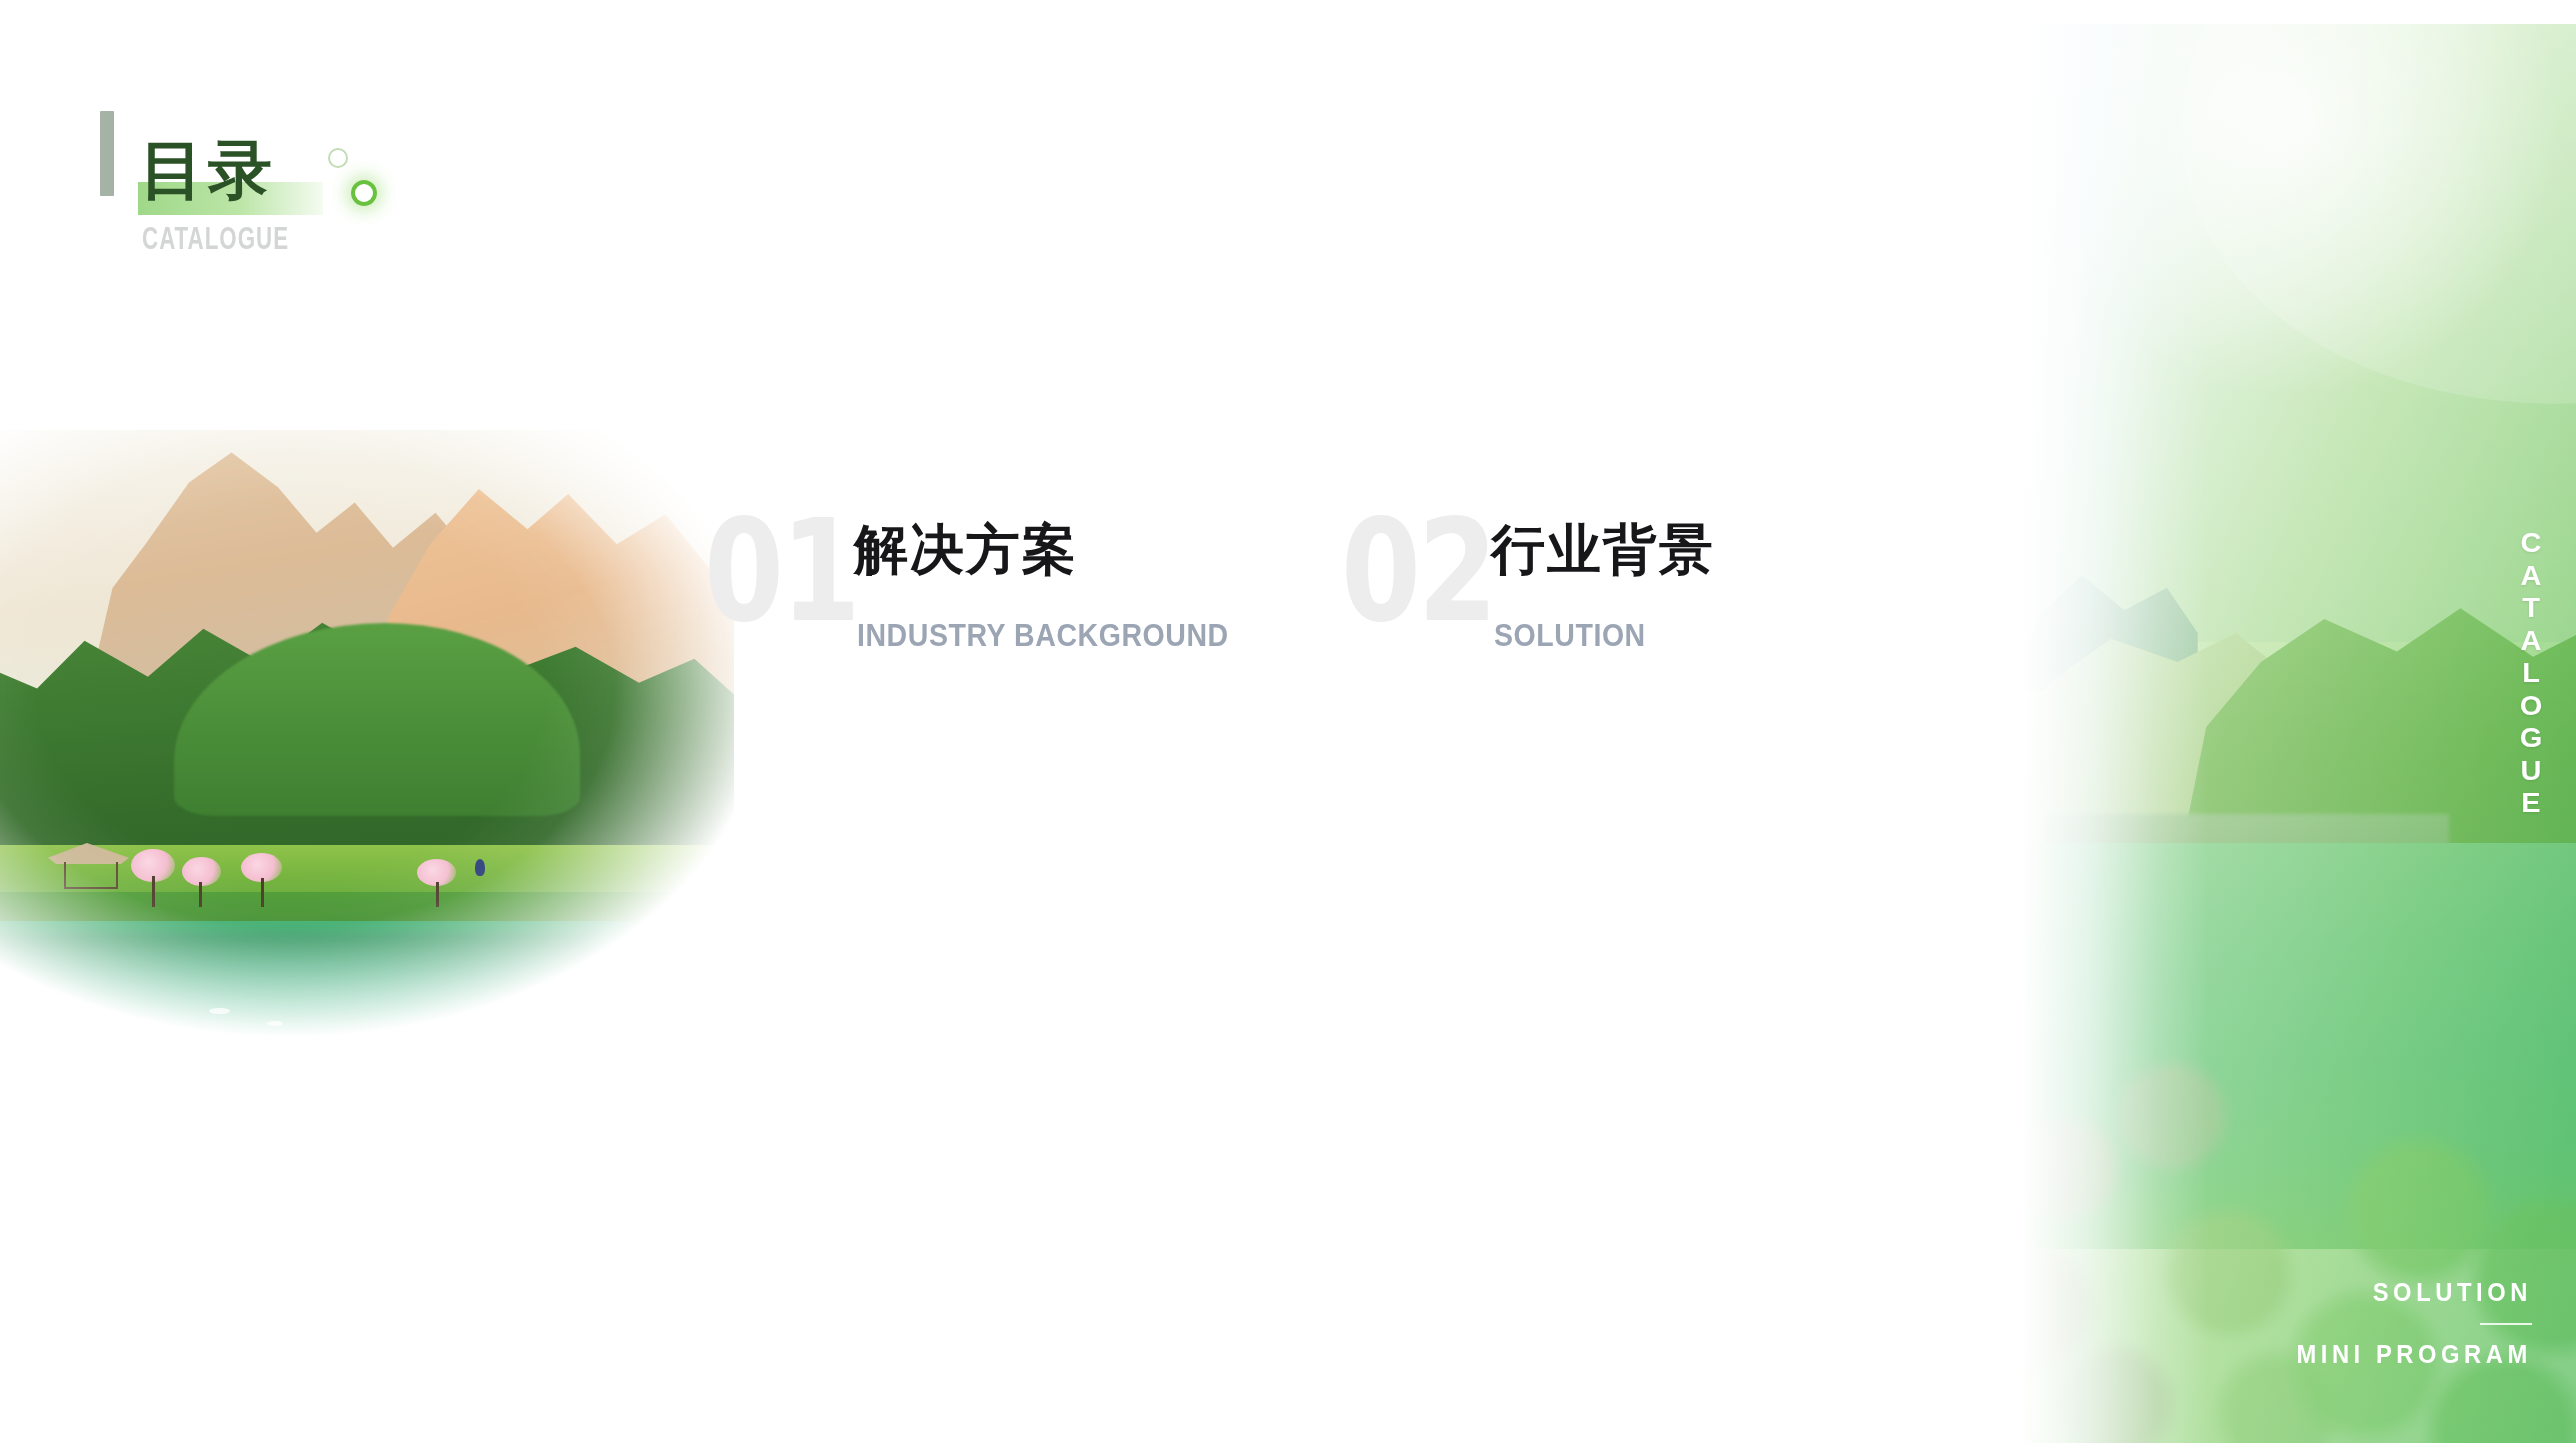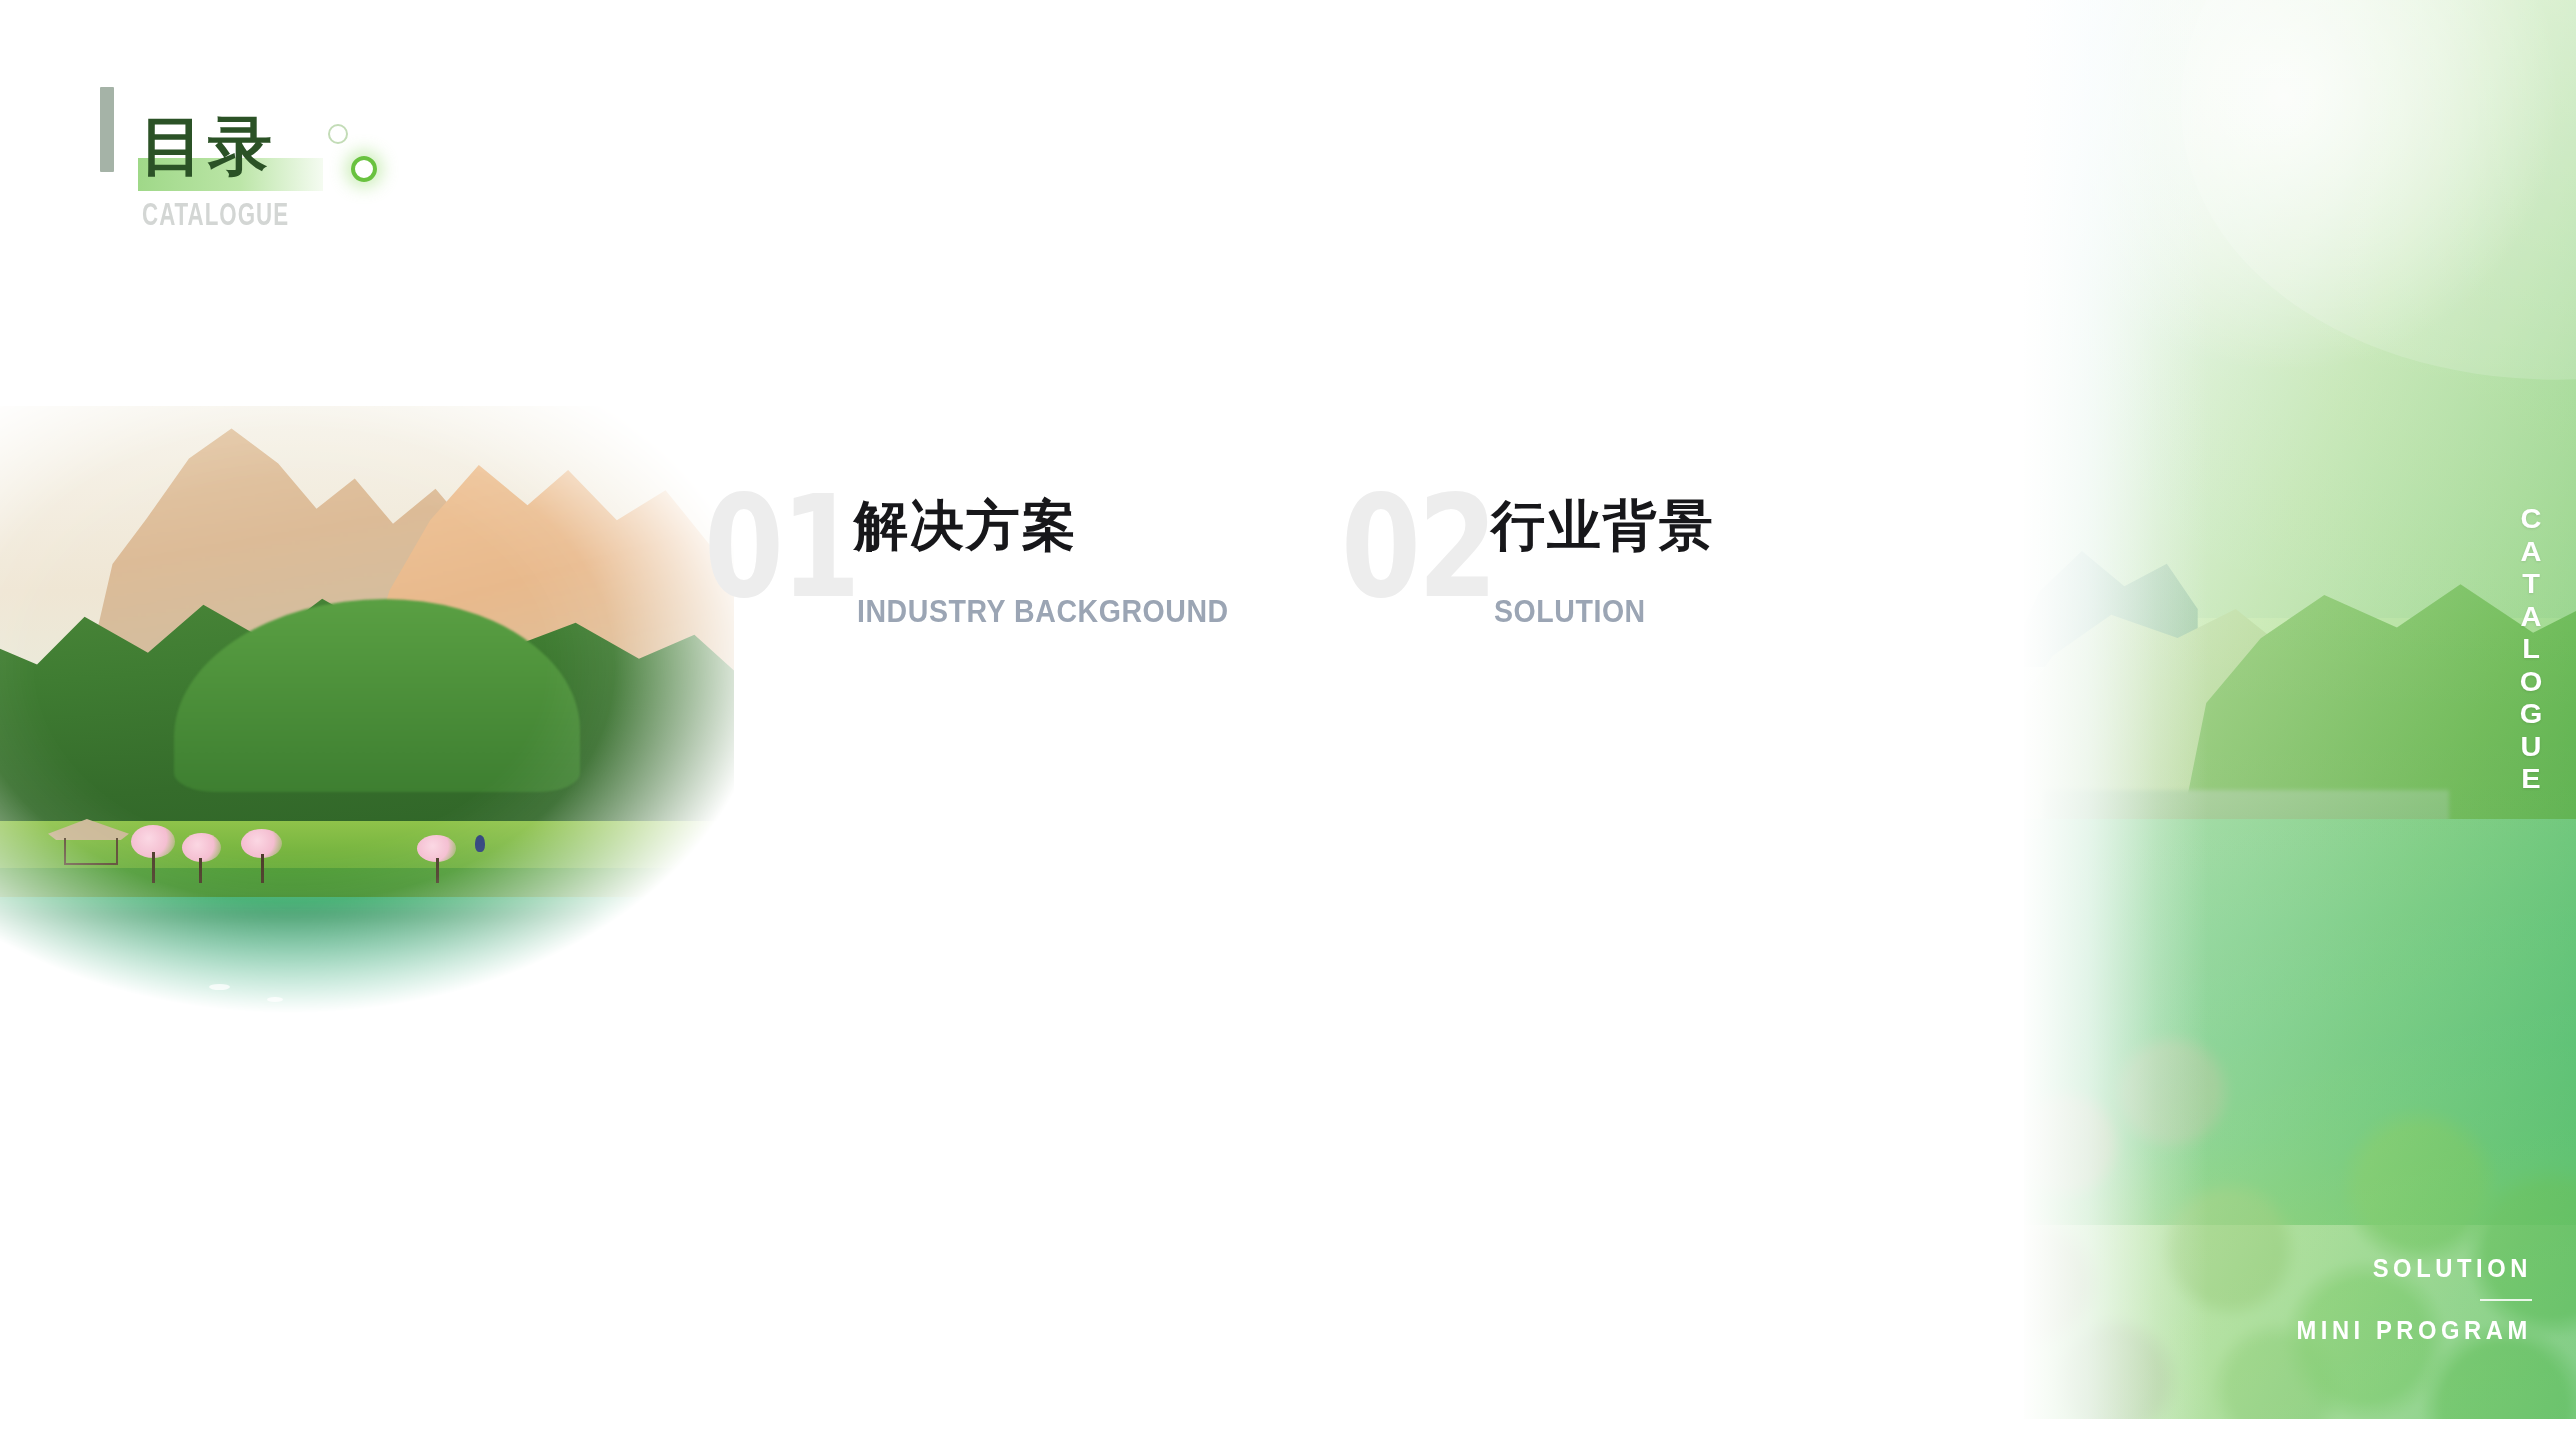--- a/index.html
+++ b/index.html
@@ -5,21 +5,21 @@
   * { margin:0; padding:0; box-sizing:border-box; }
   html,body { width:2576px; height:1449px; }
   body {
     background:#ffffff;
     font-family:"Liberation Sans", sans-serif;
     overflow:hidden;
     position:relative;
   }
 
   
-  .slide { position:absolute; inset:0; width:2576px; height:1419px; background:#fff; overflow:hidden; }
+  .slide { position:absolute; inset:0; width:2576px; height:1419px; background:#fff; overflow:hidden;margin-top:24px; }
 
   
   .title-block { position:absolute; left:92px; top:56px; width:406px; height:126px; }
 
   .title-bar {
     position:absolute; left:7.7px; top:31px;
     width:14.5px; height:85px;
     background:linear-gradient(180deg,#aab8ac 0%, #9fae a2 40%, #a8b6aa 100%);
     background:#a5b3a7;
     border-radius:1px;

